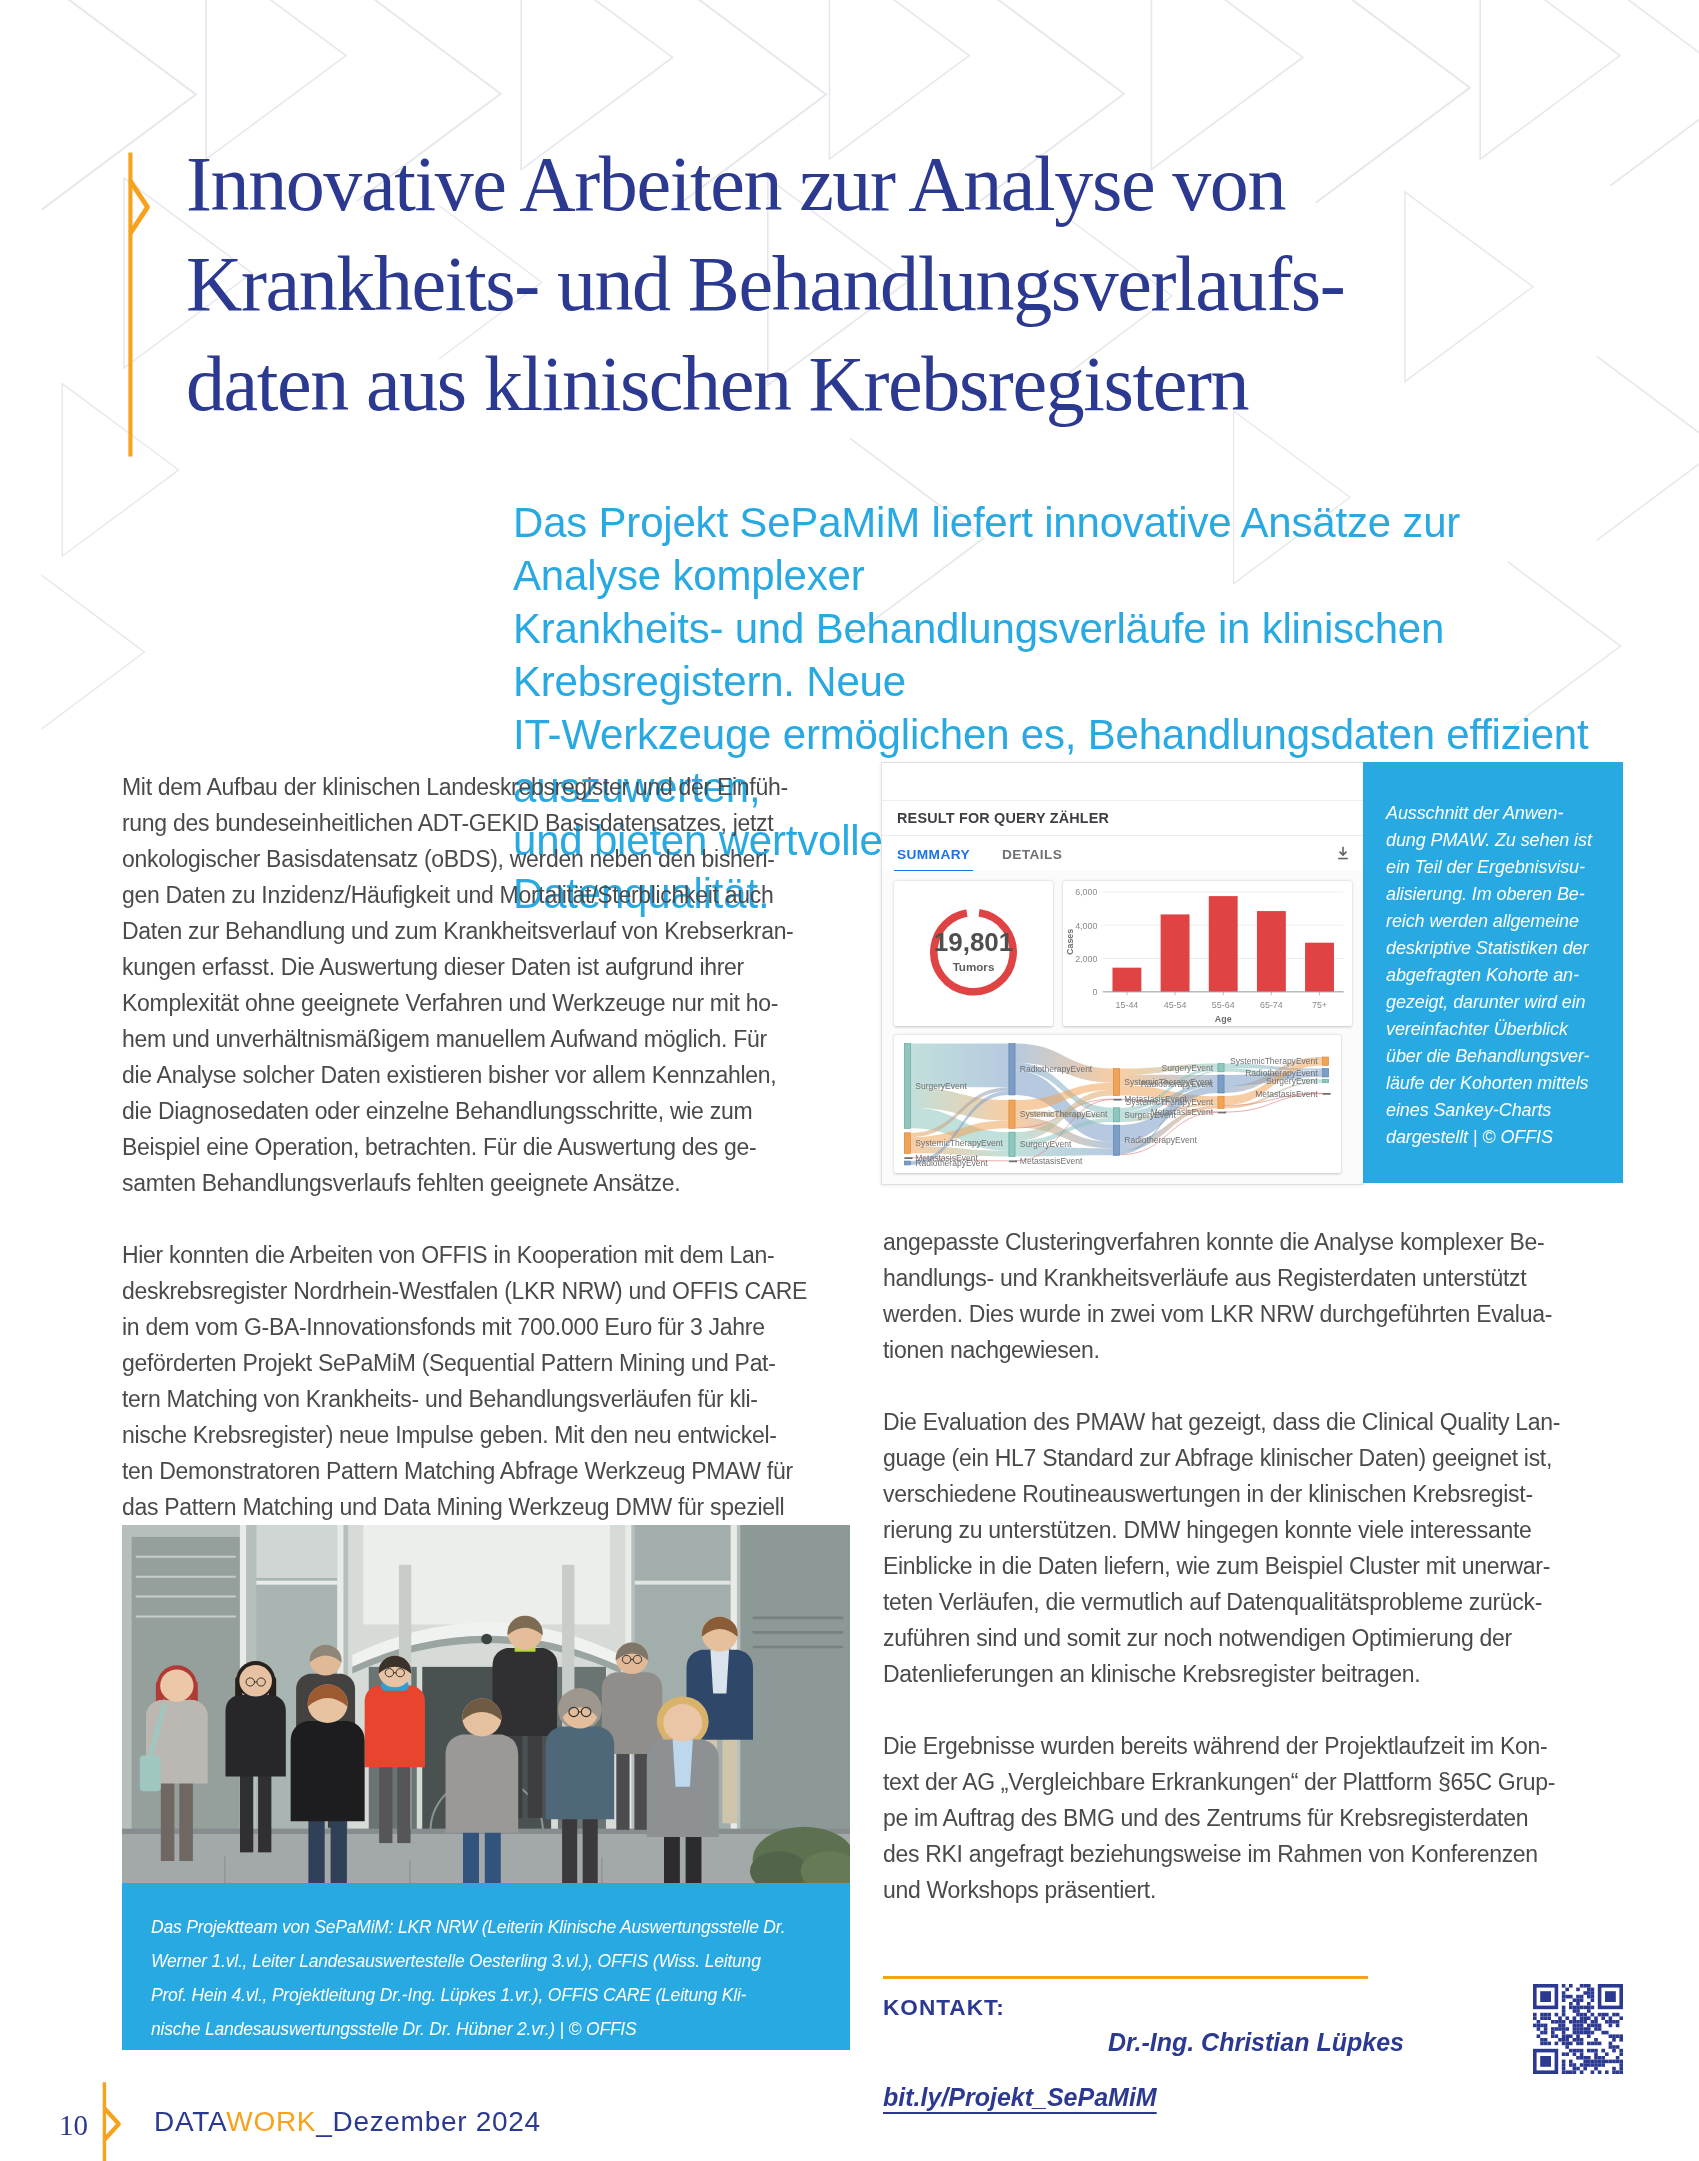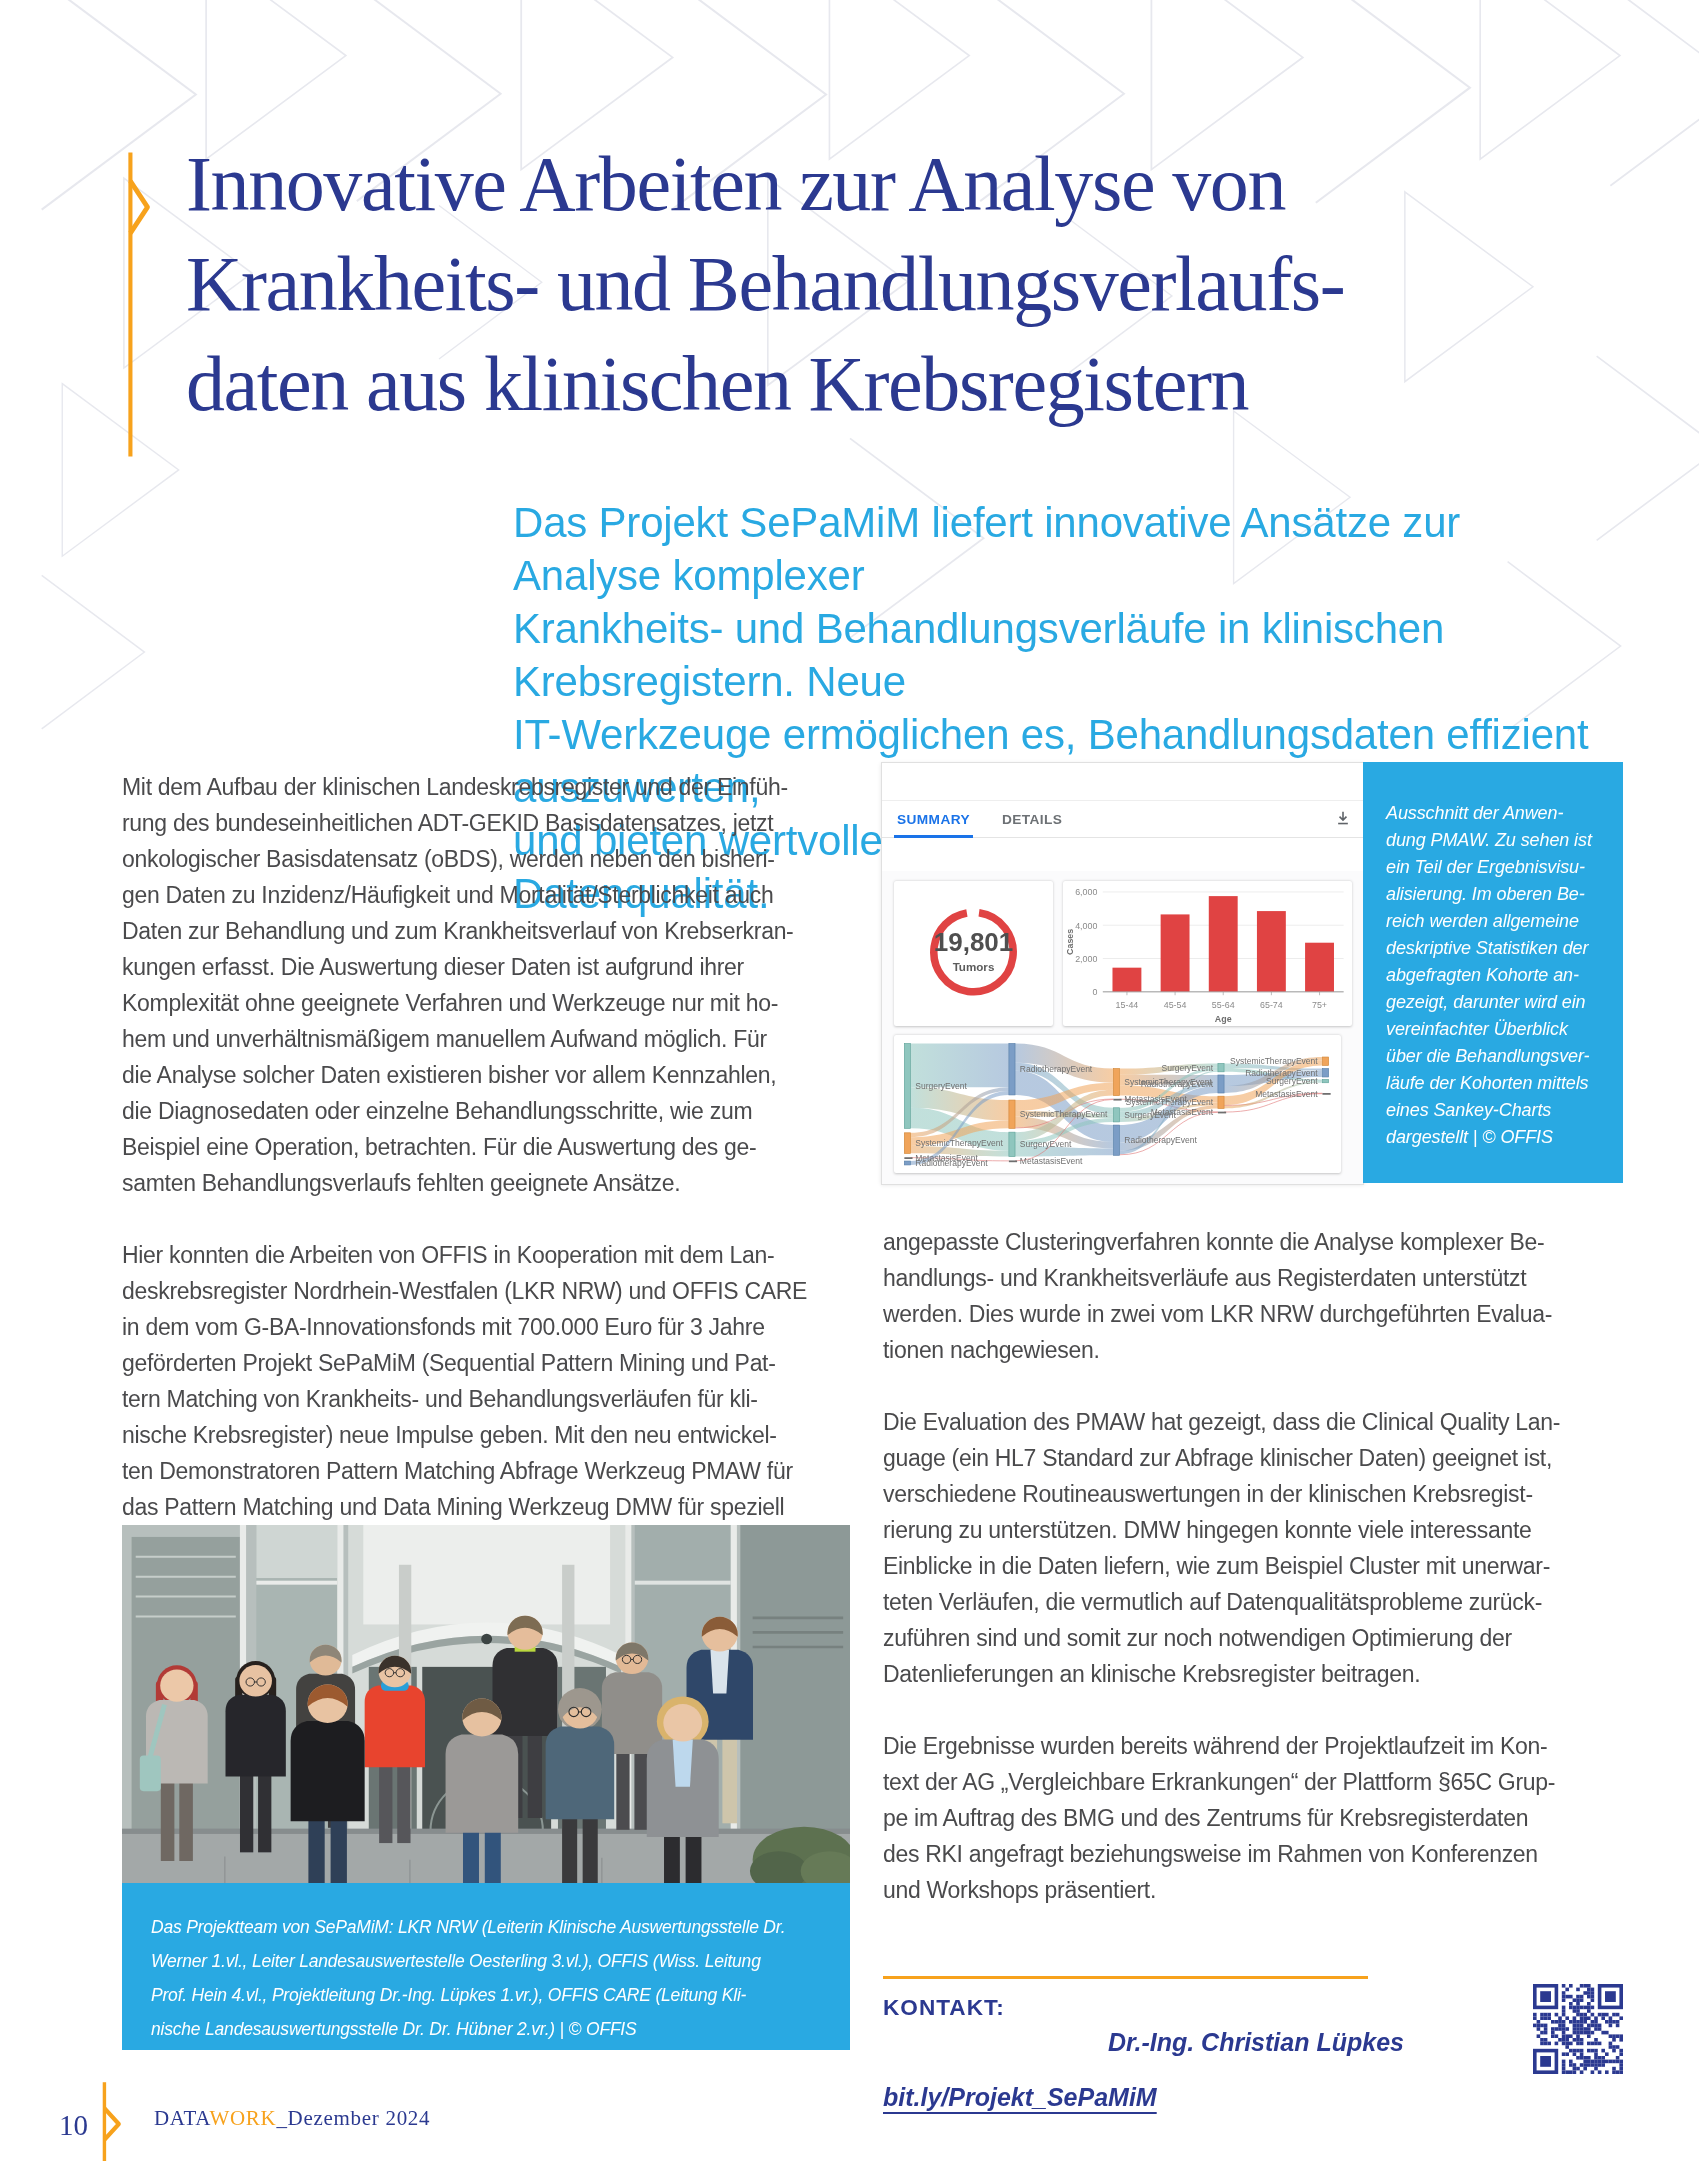--- a/index.html
+++ b/index.html
@@ -66,22 +66,22 @@
   .kontakt-name{font-size:25px;font-style:italic;font-weight:bold;color:var(--indigo,#2b3990);margin-bottom:26px;text-align:center;}
   .kontakt-link{display:inline-block;font-size:25px;font-style:italic;font-weight:bold;
                 color:var(--indigo,#2b3990);text-decoration:underline;text-underline-offset:5.5px;cursor:pointer;}
   .qr{position:absolute;left:650px;top:8.2px;}
 
   
   .footer{position:absolute;left:0;top:2094px;width:1679px;height:67px;}
   .pageno{position:absolute;left:59px;top:15px;font-family:"Liberation Serif",serif;
           font-size:29px;color:var(--indigo,#2b3990);}
   .footer-mark{position:absolute;left:101px;top:-12.3px;}
-  .brand{position:absolute;left:154px;top:12.3px;font-family:Liberation Serif, serif;
-         font-size:21px;letter-spacing:0.7px;color:var(--indigo,#2b3990);}
+  .brand{position:absolute;left:154px;top:12.3px;font-family:Liberation Sans, sans-serif;
+         font-size:28px;letter-spacing:0.7px;color:var(--indigo,#2b3990);}
   .brand .orange{color:var(--orange,#f7a21c);}
 </style>
 </head>
 <body>
 
 <div class="page">
 
   <svg class="bg-pattern" width="1700" height="822" viewBox="0 0 2480 1200">
     <defs>
       <path id="chev" d="M0 0 L150 112 L0 224" fill="none"></path>
@@ -165,20 +165,23 @@
 Datenlieferungen an klinische Krebsregister beitragen.</p>
     <p class="body-p">Die Ergebnisse wurden bereits während der Projektlaufzeit im Kon-
 text der AG „Vergleichbare Erkrankungen“ der Plattform §65C Grup-
 pe im Auftrag des BMG und des Zentrums für Krebsregisterdaten
 des RKI angefragt beziehungsweise im Rahmen von Konferenzen
 und Workshops präsentiert.</p>
   </div>
 
   <figure class="app-figure">
     <div class="app-top"></div>
+    <div class="app-header">
+      <span>RESULT FOR QUERY ZÄHLER</span>
+    </div>
     <div class="app-tabs">
       <span class="tab active">SUMMARY</span>
       <span class="tab">DETAILS</span>
       <span class="dl">
         <svg width="18" height="18" viewBox="0 0 26 26">
           <path d="M13 4 V15 M8 11 l5 5 5 -5" stroke="#5f6368" stroke-width="2.3" fill="none"></path>
           <path d="M6 21 H20" stroke="#5f6368" stroke-width="2.3"></path>
         </svg>
       </span>
     </div>

